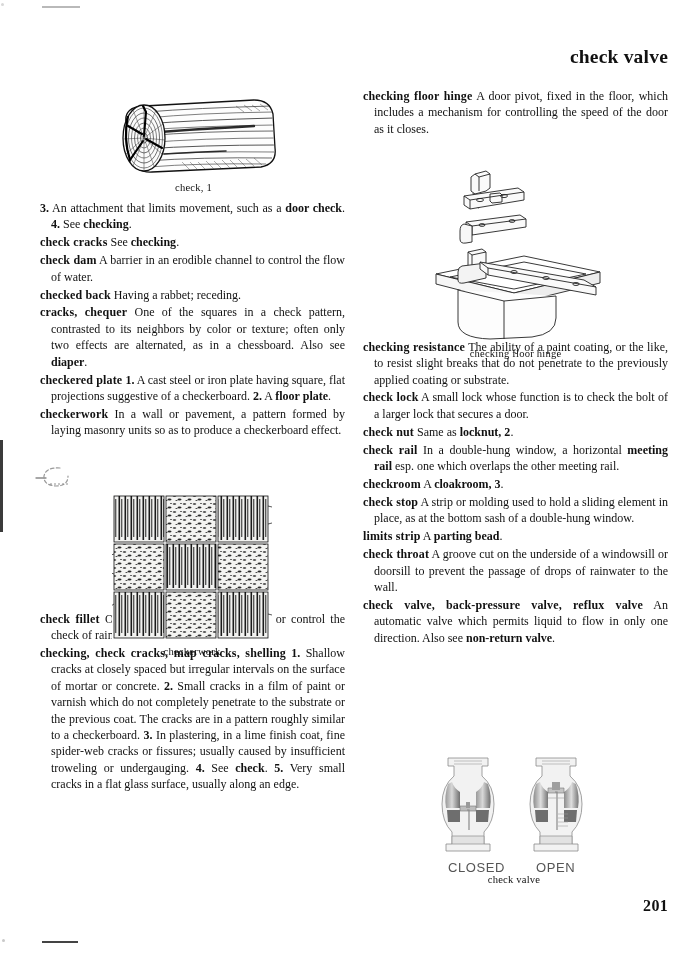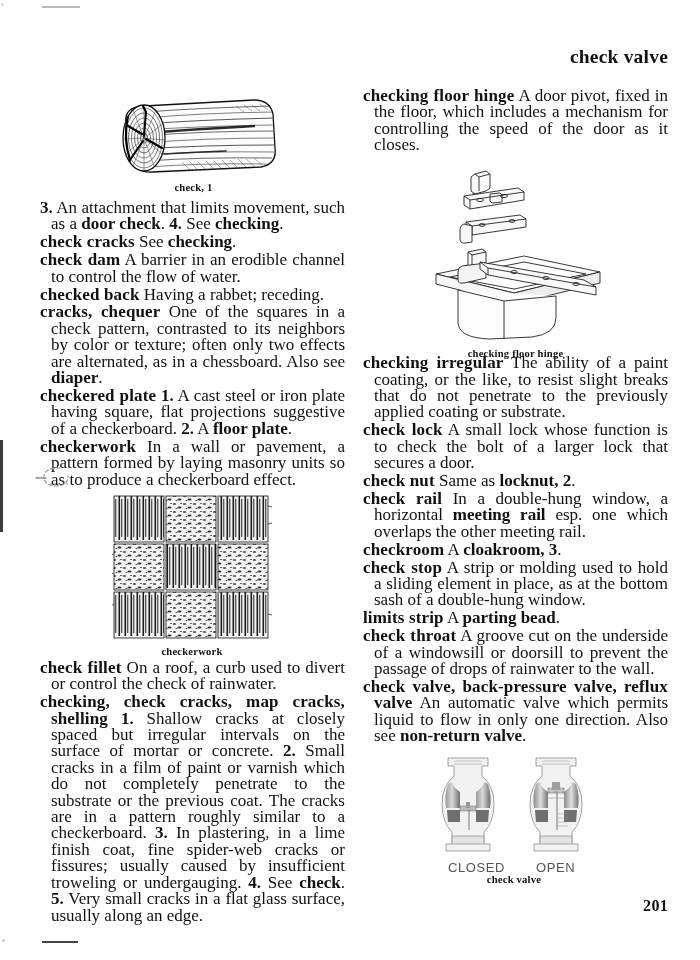--- a/index.html
+++ b/index.html
@@ -40,36 +40,36 @@
     position:absolute; right:32px; top:897px;
     font-size:16px; font-weight:bold; letter-spacing:.3px;
   }
 
   
   .col { position:absolute; top:88px; width:305px; }
   .col-left  { left:40px; }
   .col-right { left:363px; }
 
   .entry {
-    font-size:17px;
+    font-size:12px;
     line-height:16.4px;
     text-align:justify;
     text-justify:inter-word;
     margin:0 0 1.5px 0;
     text-indent:-11px;
     padding-left:11px;
     hyphens:none;
   }
   .hw { font-weight:bold; letter-spacing:.15px; }
   .xref { font-weight:bold; }
 
   
   .figure { position:absolute; }
   .fig-caption {
-    text-align:center; font-size:10.6px; font-weight:bold;
+    text-align:center; font-size:10.6px; font-weight:normal;
     letter-spacing:.2px; margin-top:4px;
   }
 
   
   .fig-check1 { left:86px; top:96px; width:215px; }
   
   .fig-checkerwork { left:112px; top:494px; width:160px; }
   
   .fig-hinge { left:428px; top:162px; width:175px; }
   
@@ -254,21 +254,21 @@
     </svg>
     <div class="fig-caption">checkerwork</div>
   </div>
 
   <div class="col col-right">
     <div id="right-entries-top">
         <p class="entry"><span class="hw">checking floor hinge</span><span>  A door pivot, fixed in the floor, which includes a mechanism for controlling the speed of the door as it closes.</span></p>
       </div>
     <div style="height:200px"></div>
     <div id="right-entries-bottom">
-        <p class="entry"><span class="hw">checking irregular</span><span>  The ability of a paint coating, or the like, to resist slight breaks that do not penetrate to the previously applied coating or substrate.</span></p>
+        <p class="entry"><span class="hw">checking resistance</span><span>  The ability of a paint coating, or the like, to resist slight breaks that do not penetrate to the previously applied coating or substrate.</span></p>
         <p class="entry"><span class="hw">check lock</span><span>  A small lock whose function is to check the bolt of a larger lock that secures a door.</span></p>
         <p class="entry"><span class="hw">check nut</span><span>  Same as </span><span class="xref">locknut, 2</span><span>.</span></p>
         <p class="entry"><span class="hw">check rail</span><span>  In a double-hung window, a horizontal </span><span class="xref">meeting rail</span><span> esp. one which overlaps the other meeting rail.</span></p>
         <p class="entry"><span class="hw">checkroom</span><span>  A </span><span class="xref">cloakroom, 3</span><span>.</span></p>
         <p class="entry"><span class="hw">check stop</span><span>  A strip or molding used to hold a sliding element in place, as at the bottom sash of a double-hung window.</span></p>
         <p class="entry"><span class="hw">limits strip</span><span>  A </span><span class="xref">parting bead</span><span>.</span></p>
         <p class="entry"><span class="hw">check throat</span><span>  A groove cut on the underside of a windowsill or doorsill to prevent the passage of drops of rainwater to the wall.</span></p>
         <p class="entry"><span class="hw">check valve, back-pressure valve, reflux valve</span><span>  An automatic valve which permits liquid to flow in only one direction. Also see </span><span class="xref">non-return valve</span><span>.</span></p>
       </div>
   </div>

